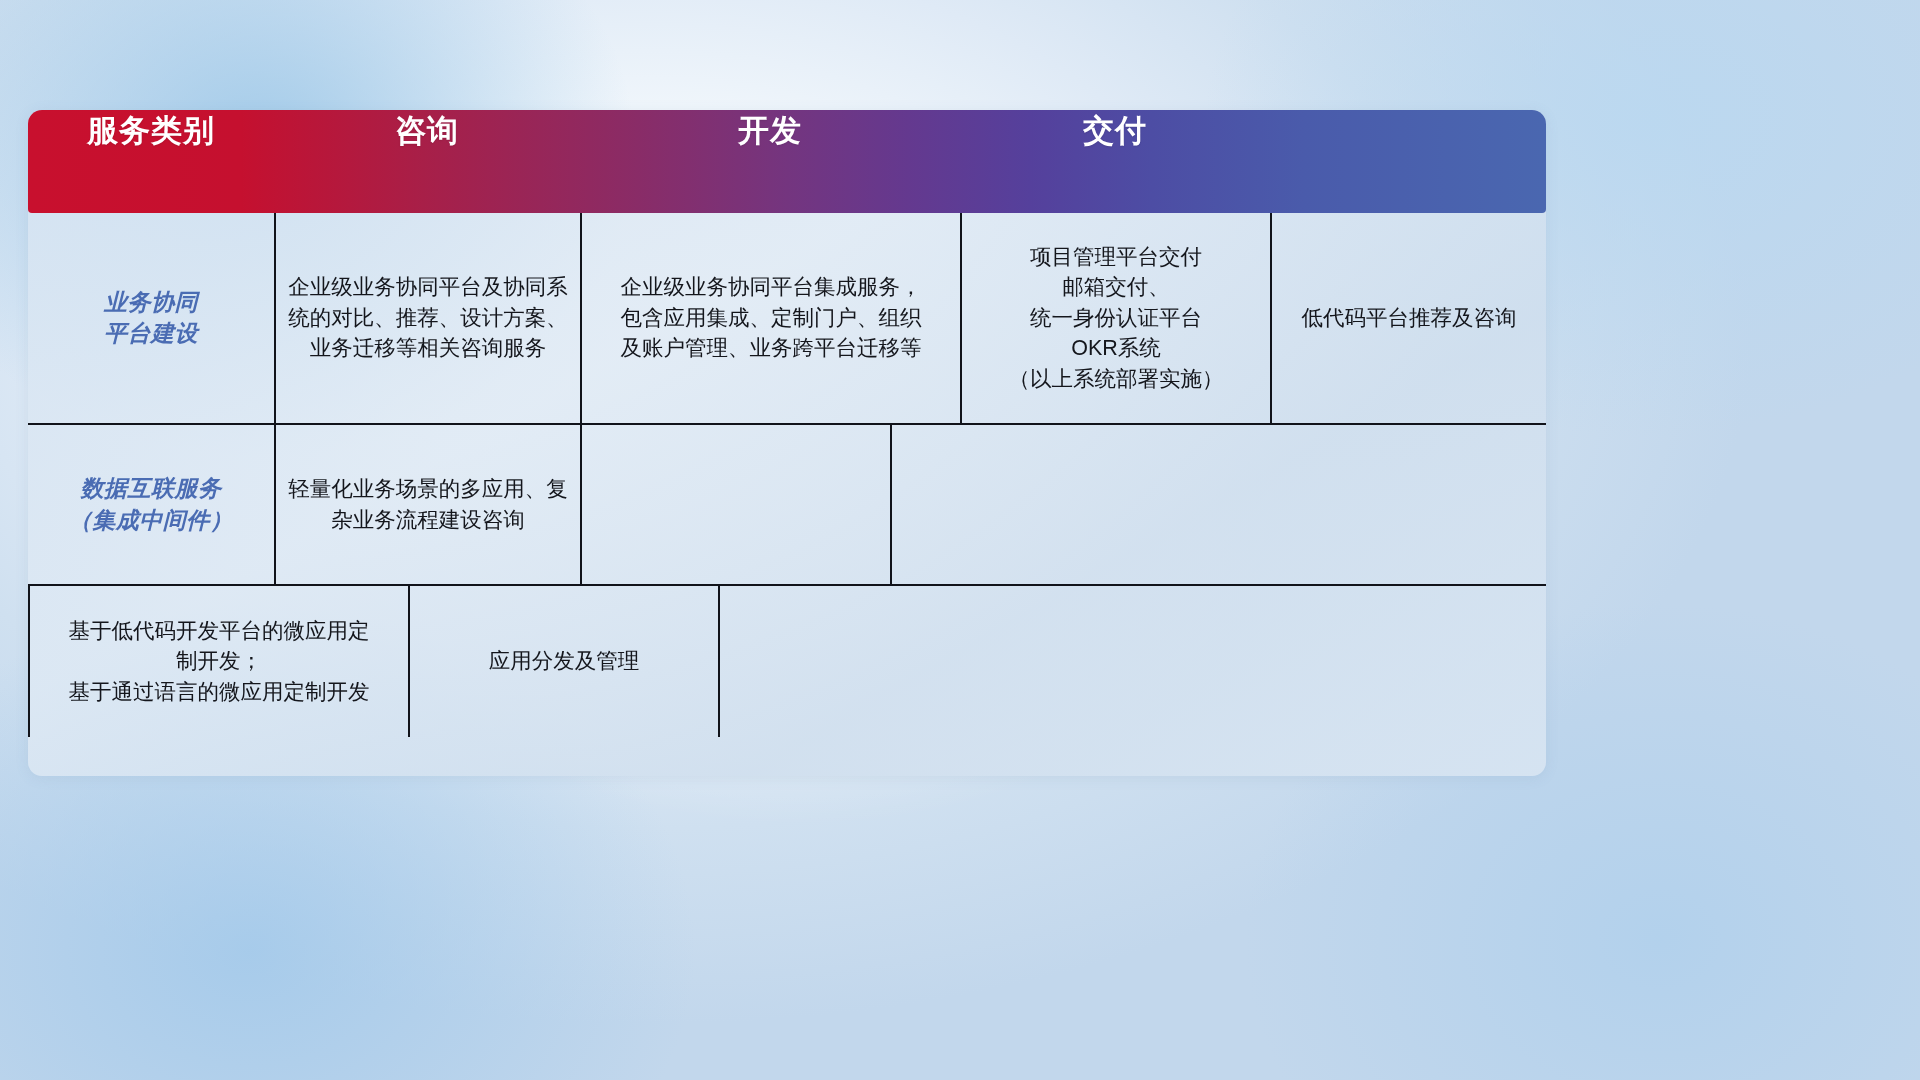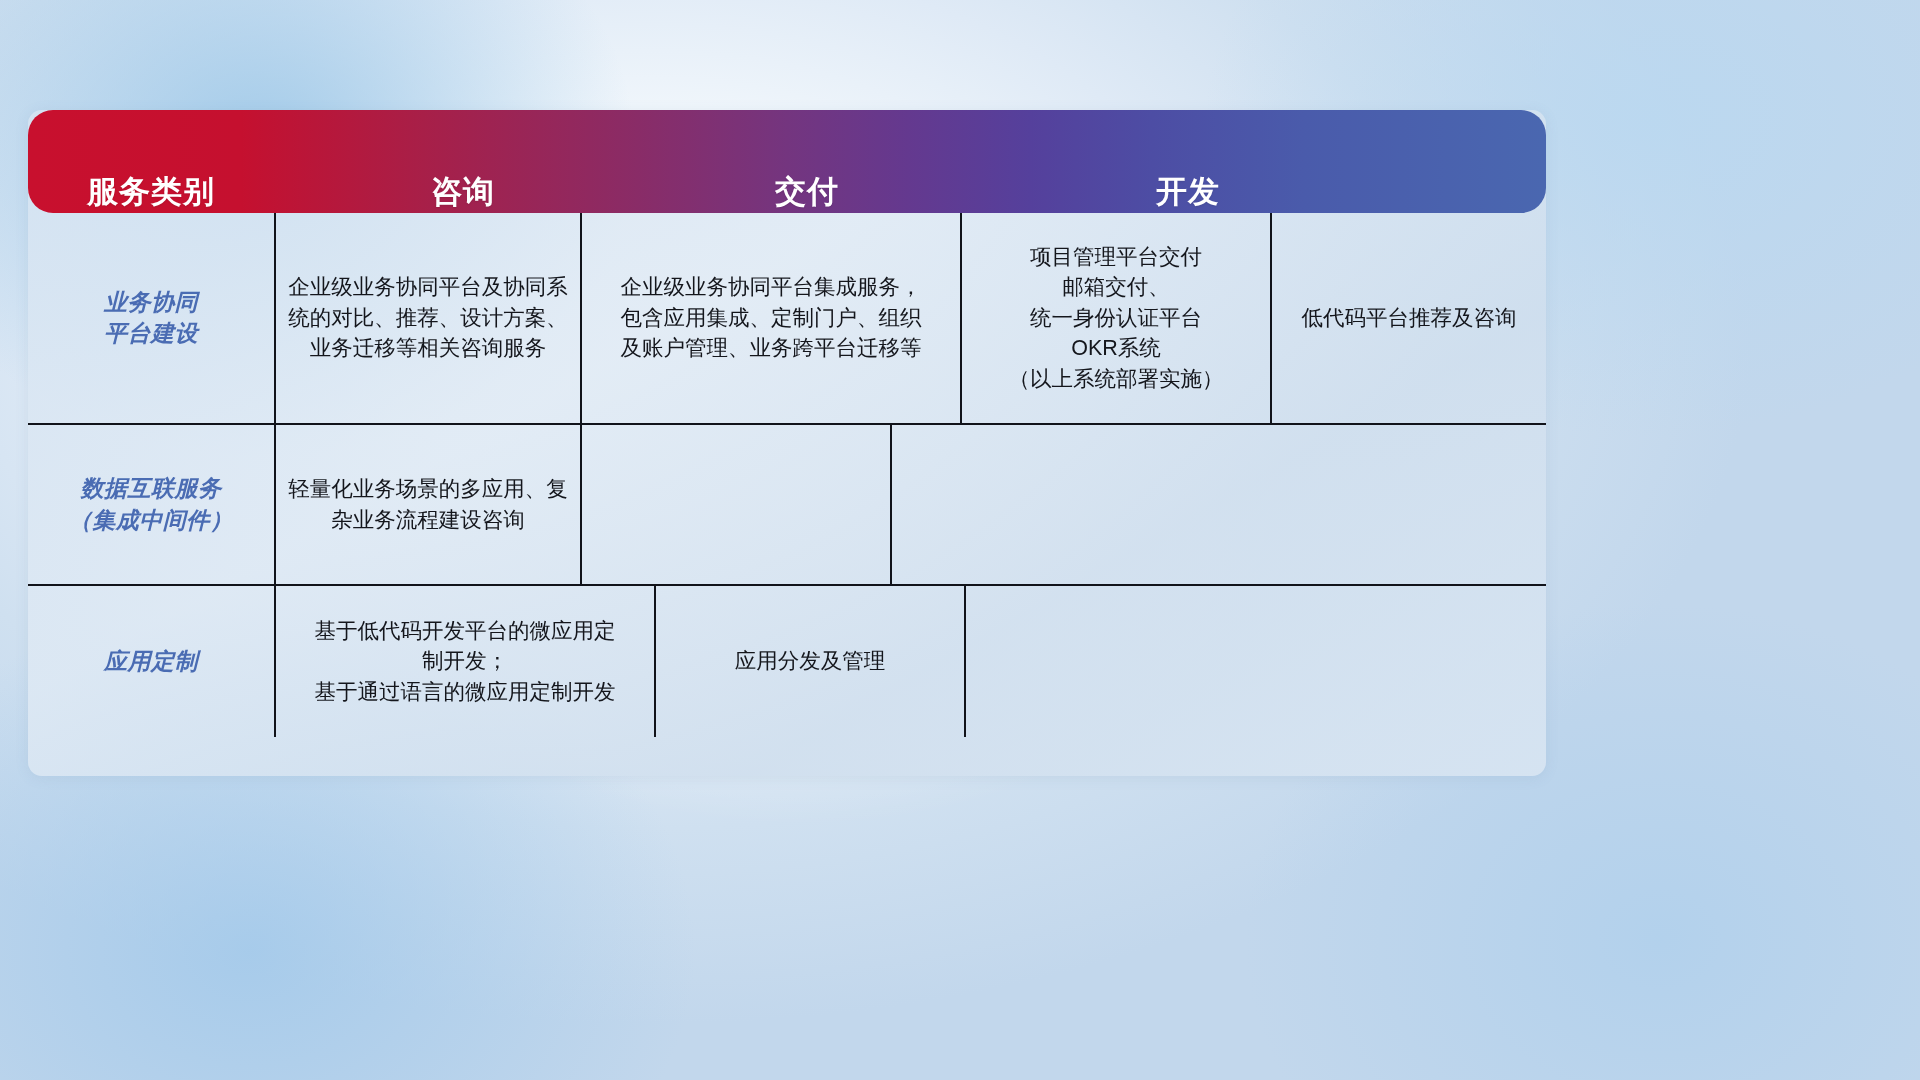--- a/index.html
+++ b/index.html
@@ -38,35 +38,34 @@
     box-shadow: 0 2px 14px rgba(90,120,160,0.10);
     overflow: hidden;
     display: flex;
     flex-direction: column;
   }
 
   .table-header {
     position: relative;
     height: 103px;
     flex: 0 0 103px;
-    border-radius: 25px;
+    border-radius: 4px;
     background: linear-gradient(90deg,
         #c8102e 0%,
         #c5102f 14%,
         #a81f48 26%,
         #8e2a62 38%,
         #74357f 50%,
         #64398f 58%,
         #55409c 66%,
         #4d4da4 74%,
         #4a5bab 84%,
         #4a67b0 100%);
     display: flex;
-    align-items: flex-end;
-    gap: 36px;
+    align-items: flex-start;
   }
   .table-header .hcell {
     color: #ffffff;
     font-size: 31px;
     font-weight: bold;
     text-align: center;
     letter-spacing: 1px;
     text-shadow: 0 1px 2px rgba(0,0,0,0.10);
   }
 
@@ -124,22 +123,22 @@
 <div class="bg-tint-tr"></div>
 <div class="bg-tint-bl"></div>
 <div class="bg-tint-br"></div>
 <div class="bg-tint-c"></div>
 
 <div class="table-card">
 
   <div class="table-header">
     <div class="hcell c1">服务类别</div>
     <div class="hcell c2">咨询</div>
+    <div class="hcell c3">开发</div>
     <div class="hcell c4">交付</div>
-    <div class="hcell c3">开发</div>
   </div>
 
   <div class="table-body">
 
     <div class="trow r1">
       <div class="cell cat c1">业务协同
 平台建设</div>
       <div class="cell c2 vrule">企业级业务协同平台及协同系
 统的对比、推荐、设计方案、
 业务迁移等相关咨询服务</div>
@@ -157,21 +156,20 @@
     <div class="trow r2">
       <div class="cell cat c1">数据互联服务
 （集成中间件）</div>
       <div class="cell c2 vrule">轻量化业务场景的多应用、复
 杂业务流程建设咨询</div>
       <div class="cell c4 vrule"></div>
       <div class="cell c5 vrule"></div>
     </div>
 
     <div class="trow r3">
-      <div class="cell cat c1">应用定制</div>
       <div class="cell c3 vrule">基于低代码开发平台的微应用定
 制开发；
 基于通过语言的微应用定制开发</div>
       <div class="cell c4 vrule">应用分发及管理</div>
       <div class="cell c5 vrule"></div>
     </div>
 
   </div>
 </div>
 

